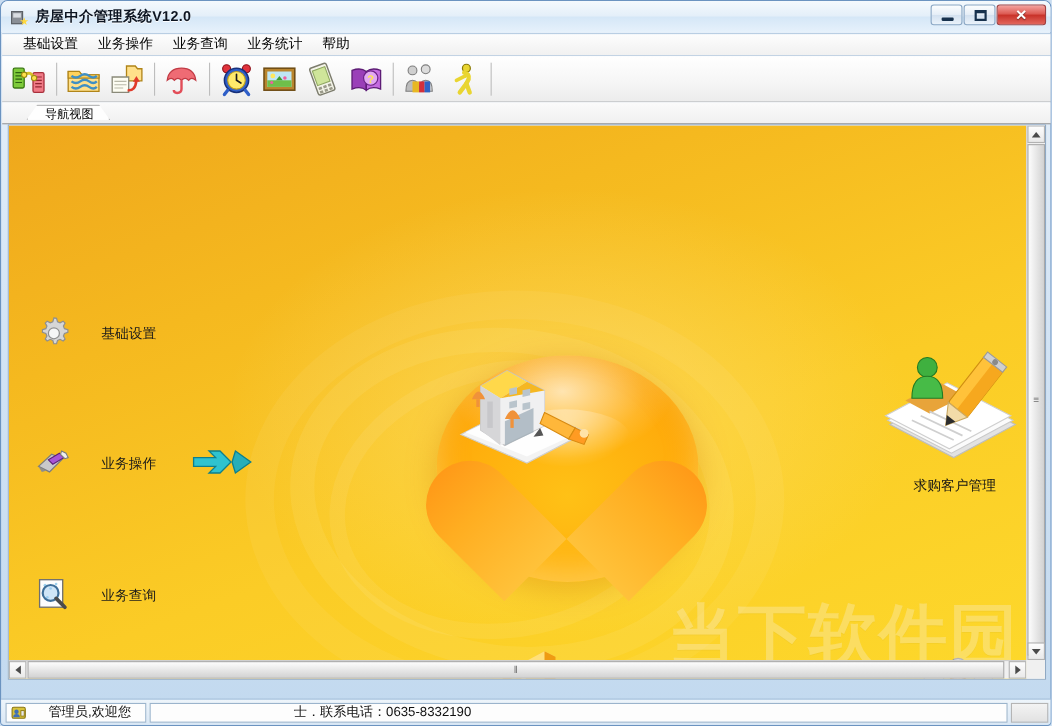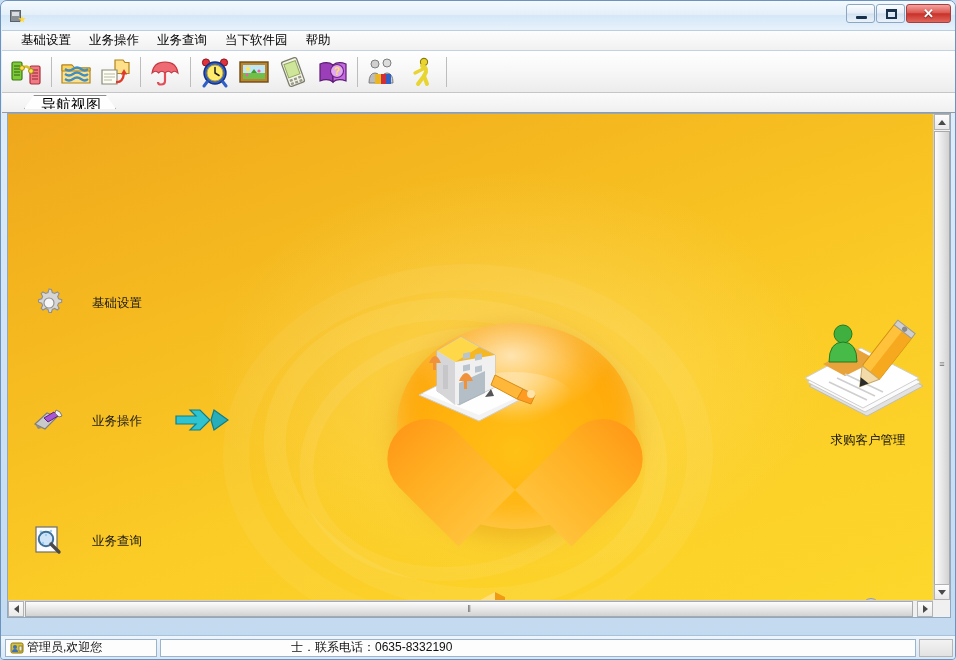--- a/index.html
+++ b/index.html
@@ -77,21 +77,21 @@
   .tabstrip{
     position:absolute;left:1px;top:92px;width:954px;height:20px;
     background:linear-gradient(180deg,#fbfbfb,#f0f0f0);
     border-bottom:1px solid #9a9a9a;
   }
   .tab{
     position:absolute;left:22px;top:2px;height:14px;
     padding:0 14px 0 16px;
     background:#fefefe;
     border:1px solid #8d8d8d;border-bottom:none;
-    font-size:15px;color:#000;line-height:17px;
+    font-size:11px;color:#000;line-height:17px;
     clip-path:polygon(10px 0,calc(100% - 10px) 0,100% 100%,0% 100%);
   }
 
   
   .client{
     position:absolute;left:6px;top:112px;width:944px;height:505px;
     border:1px solid #8fa9c4;background:#fff;overflow:hidden;
   }
   .canvas{
     position:absolute;left:0;top:0;width:925px;height:503px;
@@ -178,56 +178,57 @@
     position:absolute;left:0;bottom:0;width:956px;height:24px;
     background:linear-gradient(180deg,#eef5fb,#d9e7f5);
     border-top:1px solid #a8c2dc;
     display:flex;align-items:center;padding:0 4px;gap:3px;
   }
   .spanel{
     height:18px;background:#fdfdfd;border:1px solid #9bb4cc;
     display:flex;align-items:center;font-size:12px;color:#101010;padding:0 4px;
     overflow:hidden;white-space:nowrap;
   }
-  .sp1{width:152px;flex:none;gap:3px;}
+  .sp1{width:128px;flex:none;gap:20px;}
   .sp2{flex:1;padding-left:12px;}
   .sp2 .marquee{padding-left:118px;}
   .sp3{width:212px;flex:none;}
   .sp4{width:34px;flex:none;background:linear-gradient(180deg,#f3f3f3,#e2e2e2);border-color:#b5b5b5;}
   .userico{width:14px;height:14px;position:relative;flex:none;}
 </style>
 </head>
 <body>
 
 <div class="window">
 
   <div class="titlebar">
     <div class="title-icon">
       <div class="b1"></div>
         <div class="b2"></div>
         <div class="star"></div>
     </div>
+    <div class="title-text">房屋中介管理系统V12.0</div>
     <div class="winbtns">
       <div class="wbtn">
           <div class="gl-min"></div>
         </div>
       <div class="wbtn">
           <div class="gl-max"></div>
         </div>
       <div class="wbtn close">
           <div class="gl-x">✕</div>
         </div>
     </div>
   </div>
 
   <div class="menubar">
     <div class="menu-item">基础设置</div>
     <div class="menu-item">业务操作</div>
     <div class="menu-item">业务查询</div>
-    <div class="menu-item">当下软件园</div>
+    <div class="menu-item">业务统计</div>
     <div class="menu-item">帮助</div>
   </div>
 
   <div class="toolbar">
 
     <div class="tb">
       <svg width="32" height="32" viewBox="0 0 32 32">
         <rect x="2" y="6" width="10" height="18" rx="1.5" fill="#7ecb3a" stroke="#3d7a14" stroke-width="1.2"></rect>
         <g stroke="#2f6310" stroke-width="1.1">
             <line x1="4" y1="10" x2="10" y2="10"></line>
@@ -550,20 +551,21 @@
             <circle cx="101" cy="24" r="9" fill="#d8d8d8" stroke="#9a9a9a" stroke-width="1"></circle>
             <path d="M88 54 q0 -20 13 -20 q13 0 13 20 l0 24 -26 0 Z" fill="#4cbf3f" stroke="#2a8020" stroke-width="1"></path>
             <circle cx="78" cy="36" r="9.5" fill="#dedede" stroke="#9a9a9a" stroke-width="1"></circle>
             <path d="M64 68 q0 -22 14 -22 q14 0 14 22 l0 22 -28 0 Z" fill="#f255a8" stroke="#b81f6d" stroke-width="1"></path>
           </svg>
         </div>
 
       </div>
 
       <div class="wm">
+        <div class="big">当下软件园</div>
         <div class="small">www.downxia.com</div>
       </div>
     </div>
 
     <div class="vscroll">
       <div class="sb-btn" style="left:0;top:0;width:16px;height:16px;">
         <div class="arrow a-up"></div>
       </div>
       <div class="sb-thumb" style="left:0;top:17px;width:16px;height:465px;">
         <div class="grip">≡</div>

